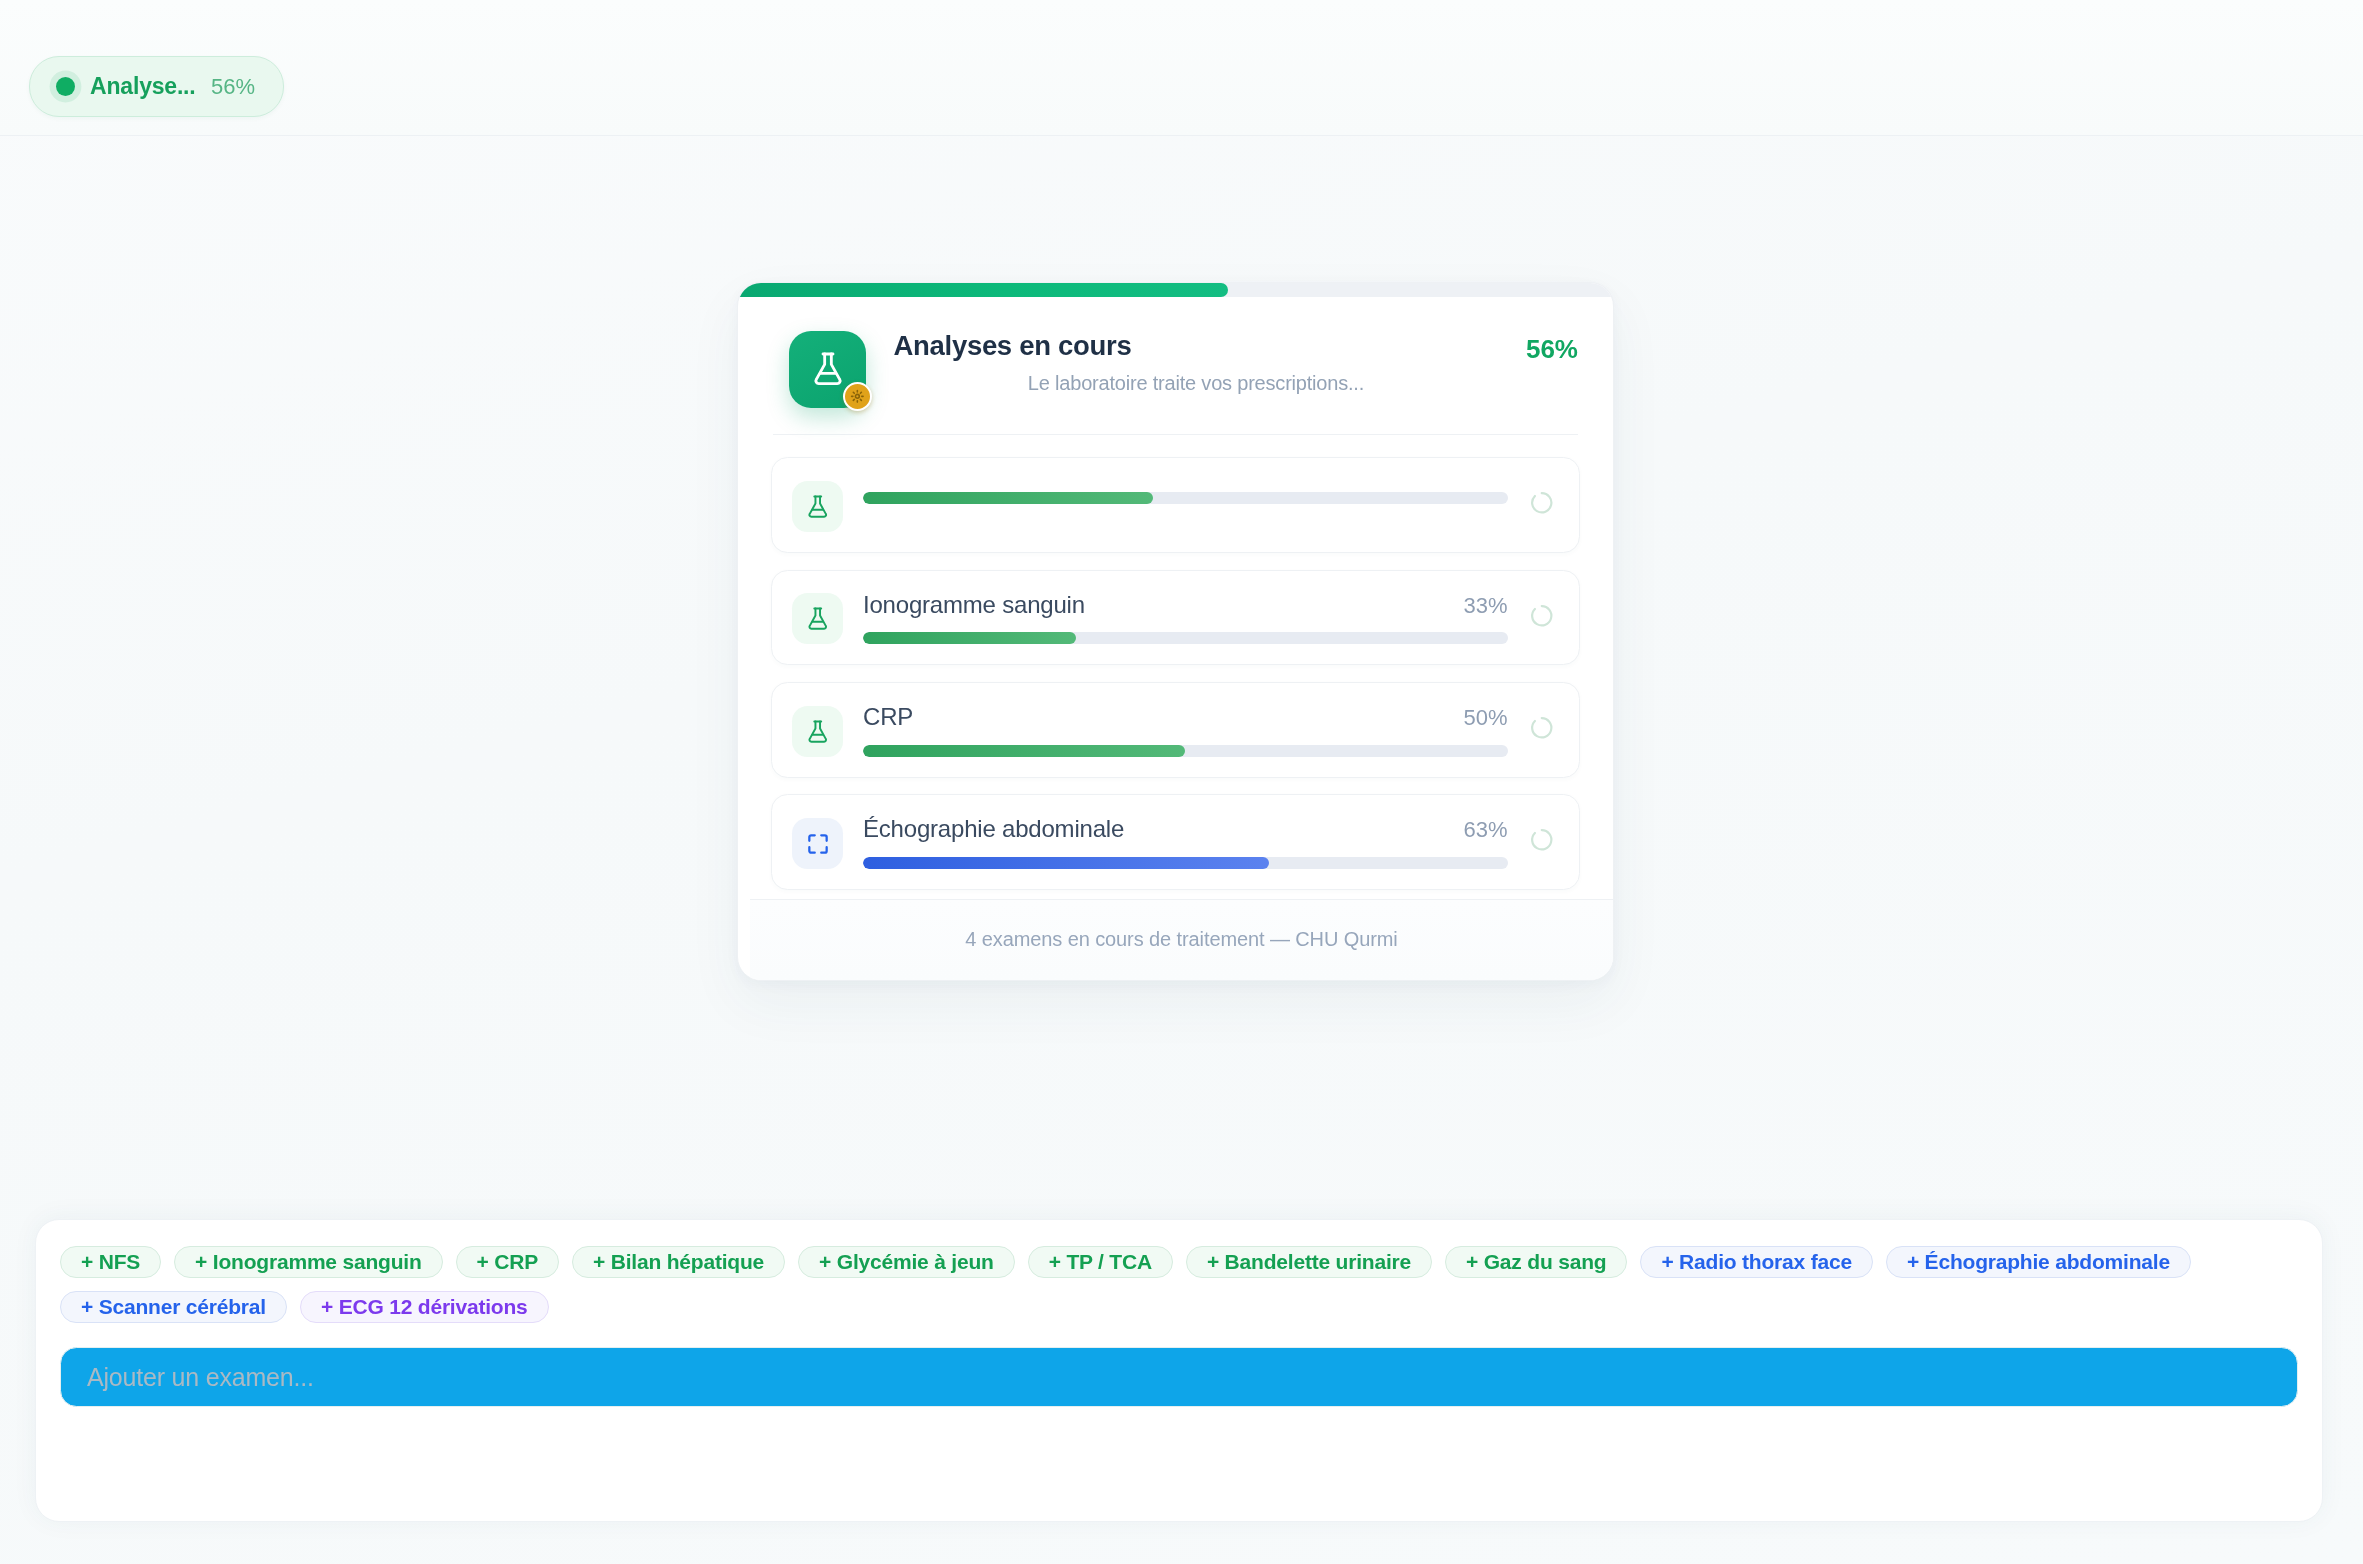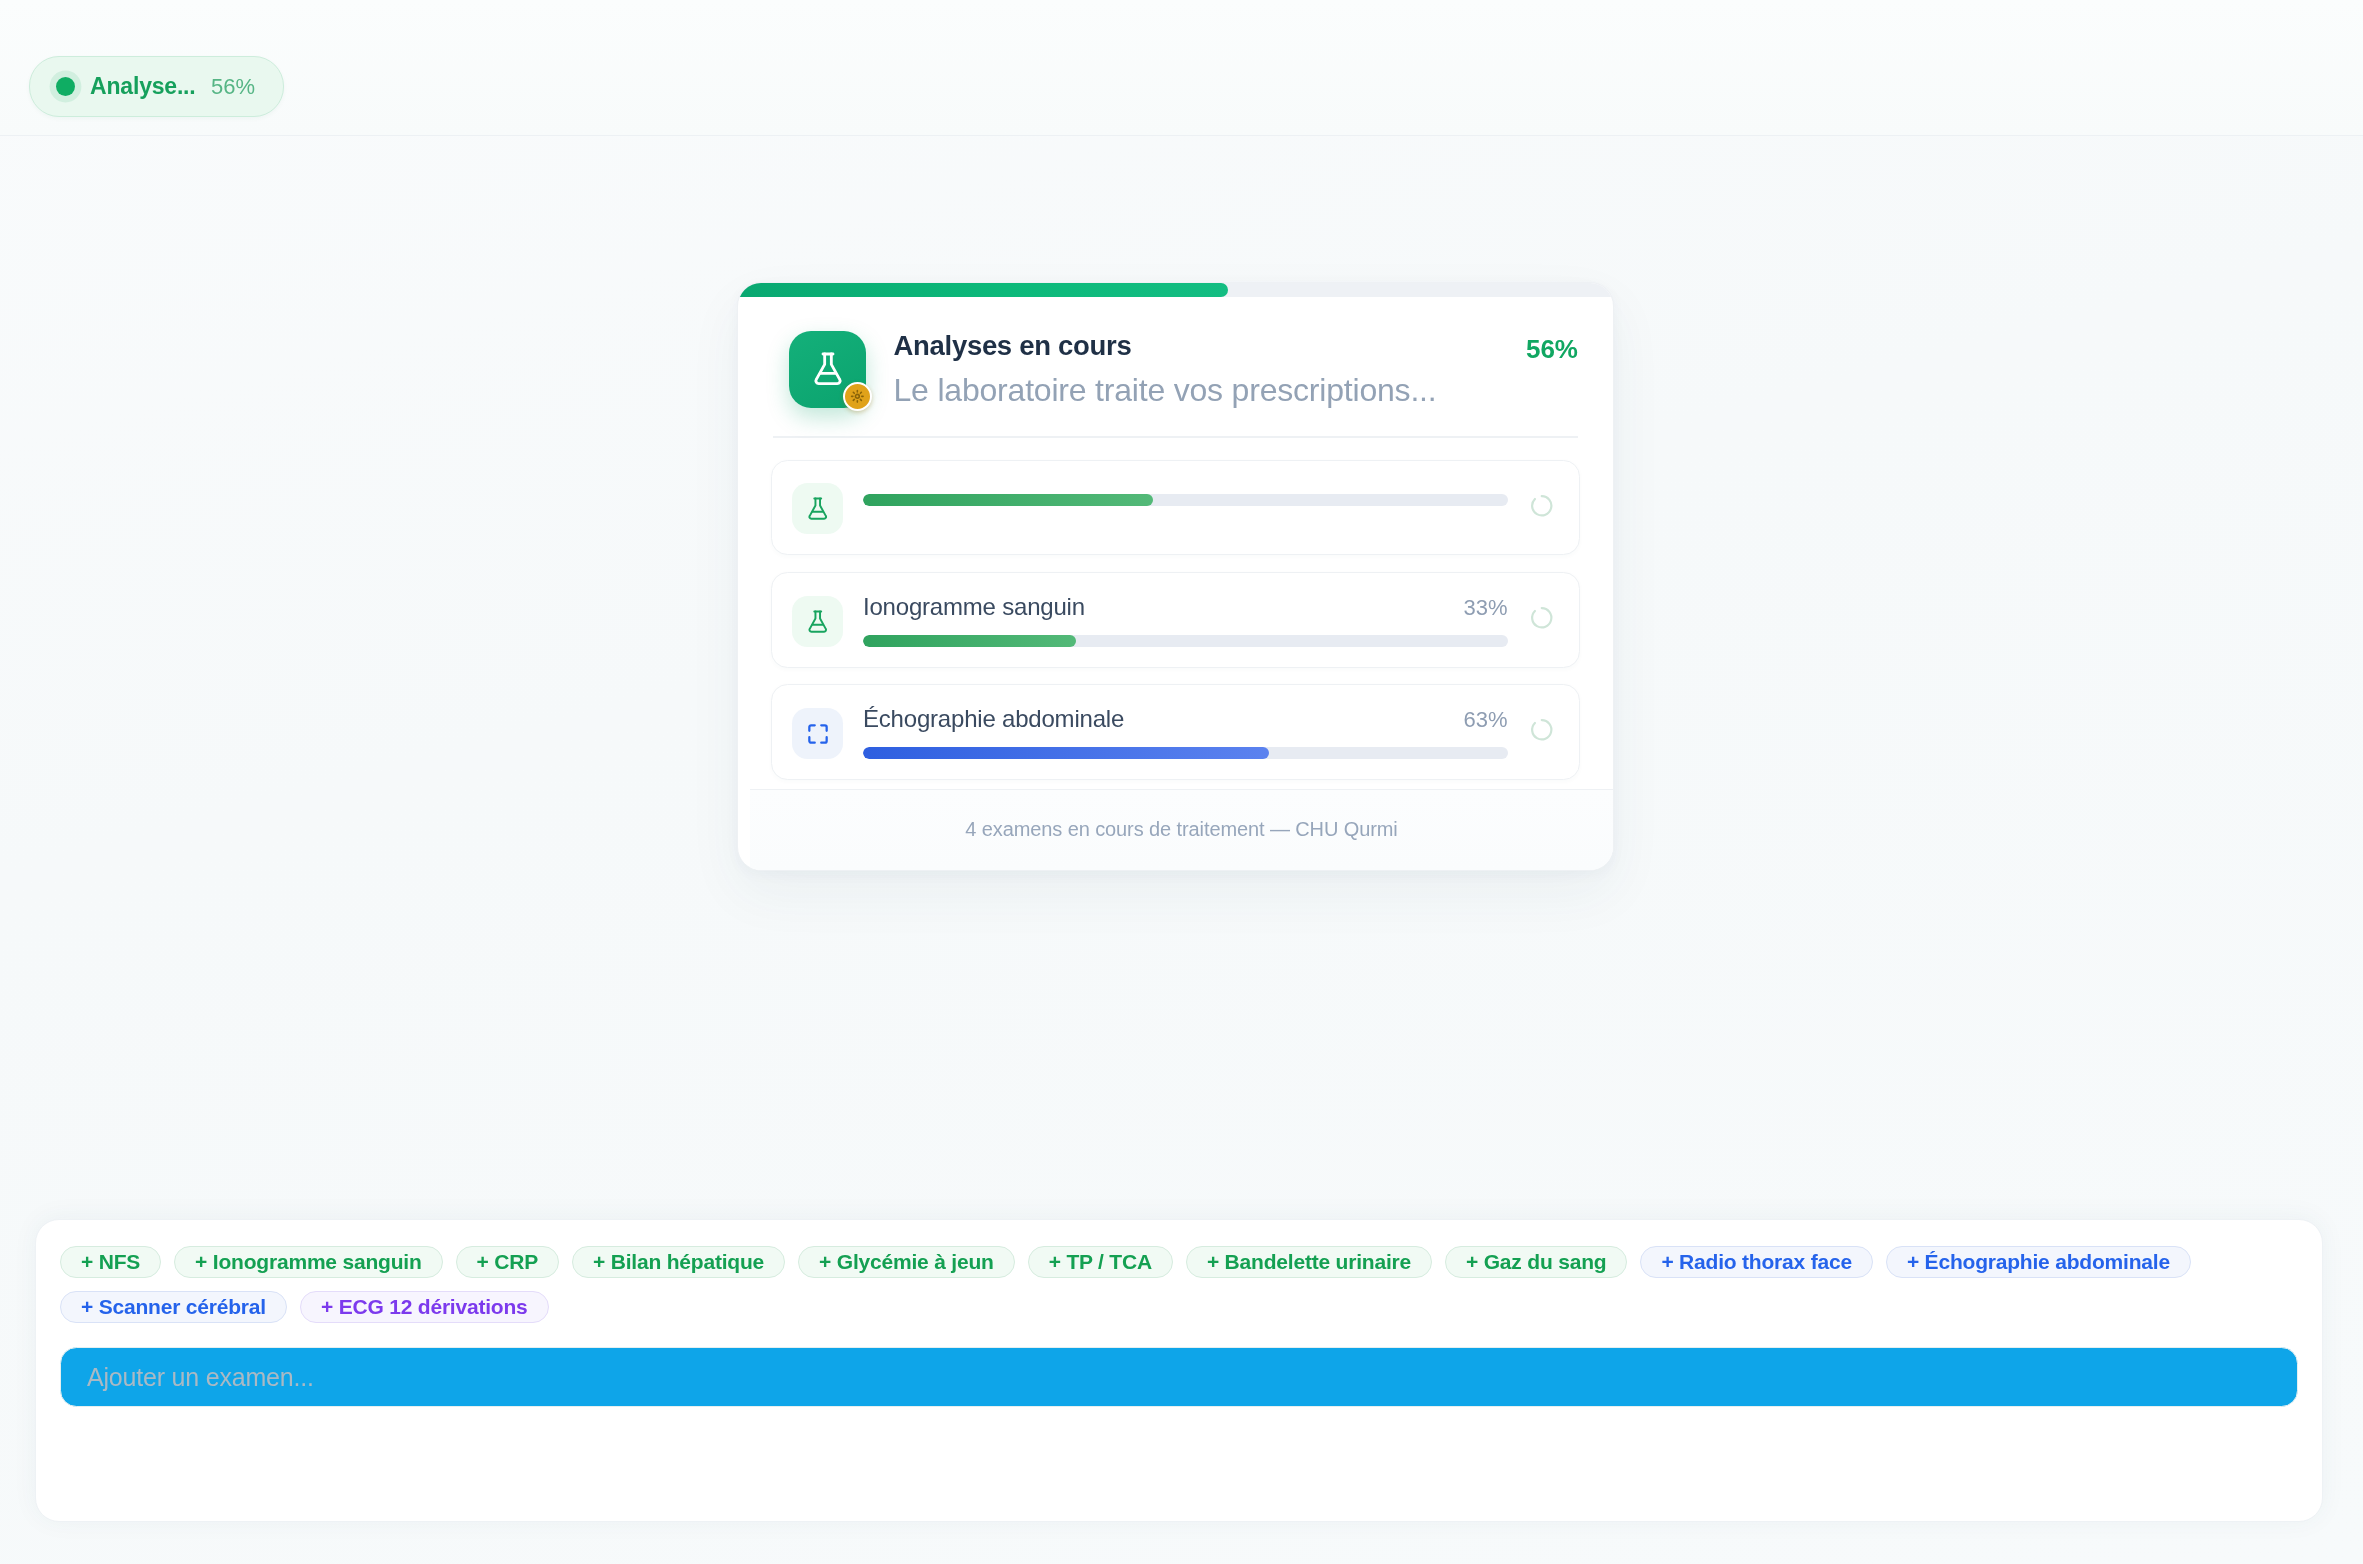--- a/index.html
+++ b/index.html
@@ -137,24 +137,25 @@
 
   .head-title {
     font-size: 27.5px;
     font-weight: bold;
     color: #1f3046;
     letter-spacing: -0.3px;
     line-height: 1.12;
   }
   .head-sub {
     margin-top: 9.2px;
-    font-size: 32px;
+    font-size: 20px;
     color: #93a2b5;
     letter-spacing: -0.2px;
     line-height: 1.2;
+    text-align: center;
   }
 
   .head-pct {
     flex: none;
     font-size: 26px;
     font-weight: bold;
     color: #11a762;
     padding-top: 6.4px;
     white-space: nowrap;
   }
@@ -383,20 +384,41 @@
             <path d="M7.4 14.6h9.2"></path>
           </svg>
         </div>
         <div class="row-body">
           <div class="row-topline">
             <span class="row-label">Ionogramme sanguin</span>
             <span class="row-pct">33%</span>
           </div>
           <div class="bar-track">
             <div class="bar-fill green" style="width:33%"></div>
+          </div>
+        </div>
+        <div class="row-spinner"><svg width="27.5" height="27.5" viewBox="0 0 24 24" fill="none">
+            <path d="M12 3.6a8.4 8.4 0 1 1-5.94 2.46" stroke="#cfe5d8" stroke-width="1.9" stroke-linecap="round"></path>
+          </svg></div>
+      </div>
+      <div class="row">
+        <div class="row-icon lab">
+          <svg width="27.5" height="27.5" viewBox="0 0 24 24" fill="none" stroke="#18a45f" stroke-width="1.7" stroke-linecap="round" stroke-linejoin="round">
+            <path d="M9 3h6"></path>
+            <path d="M10 3v6.2L5 18.2a1.7 1.7 0 0 0 1.5 2.6h11a1.7 1.7 0 0 0 1.5-2.6L14 9.2V3"></path>
+            <path d="M7.4 14.6h9.2"></path>
+          </svg>
+        </div>
+        <div class="row-body">
+          <div class="row-topline">
+            <span class="row-label">CRP</span>
+            <span class="row-pct">50%</span>
+          </div>
+          <div class="bar-track">
+            <div class="bar-fill green" style="width:50%"></div>
           </div>
         </div>
         <div class="row-spinner"><svg width="27.5" height="27.5" viewBox="0 0 24 24" fill="none">
             <path d="M12 3.6a8.4 8.4 0 1 1-5.94 2.46" stroke="#cfe5d8" stroke-width="1.9" stroke-linecap="round"></path>
           </svg></div>
       </div>
       <div class="row">
         <div class="row-icon scan">
           <svg width="26" height="26" viewBox="0 0 24 24" fill="none" stroke="#2563eb" stroke-width="2.1" stroke-linecap="round" stroke-linejoin="round">
             <path d="M4 9V5.6A1.6 1.6 0 0 1 5.6 4H9"></path>

